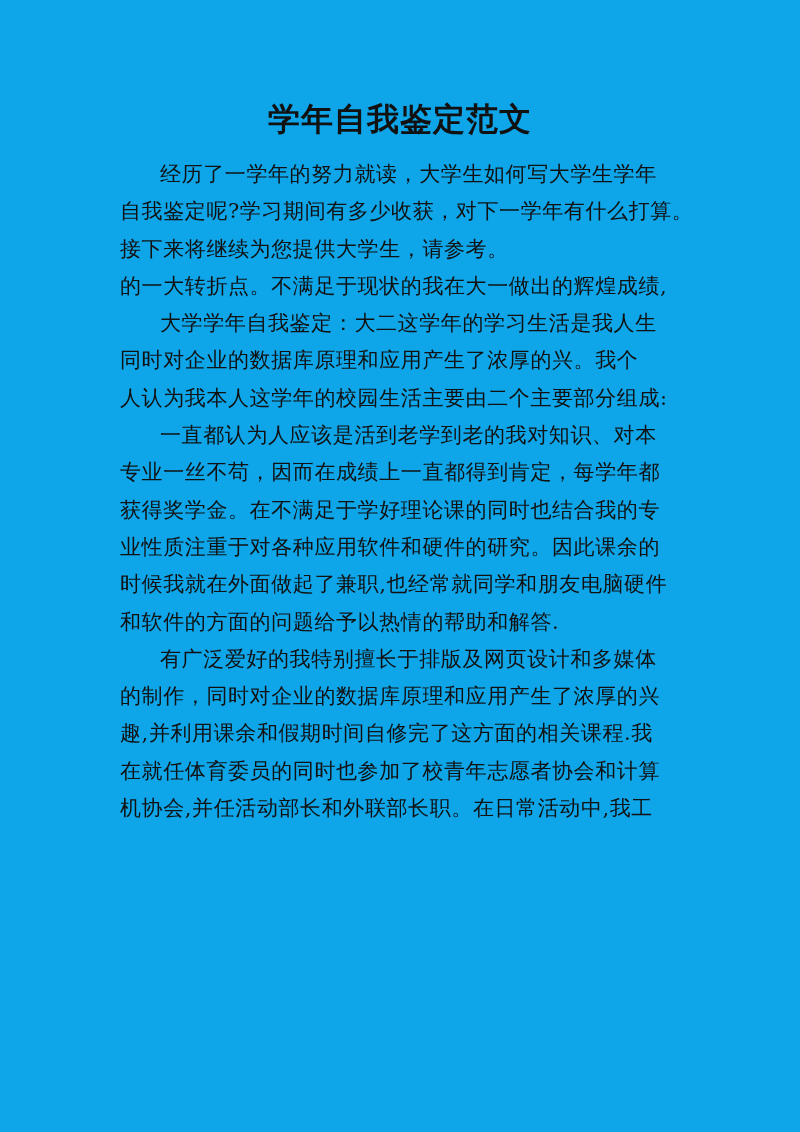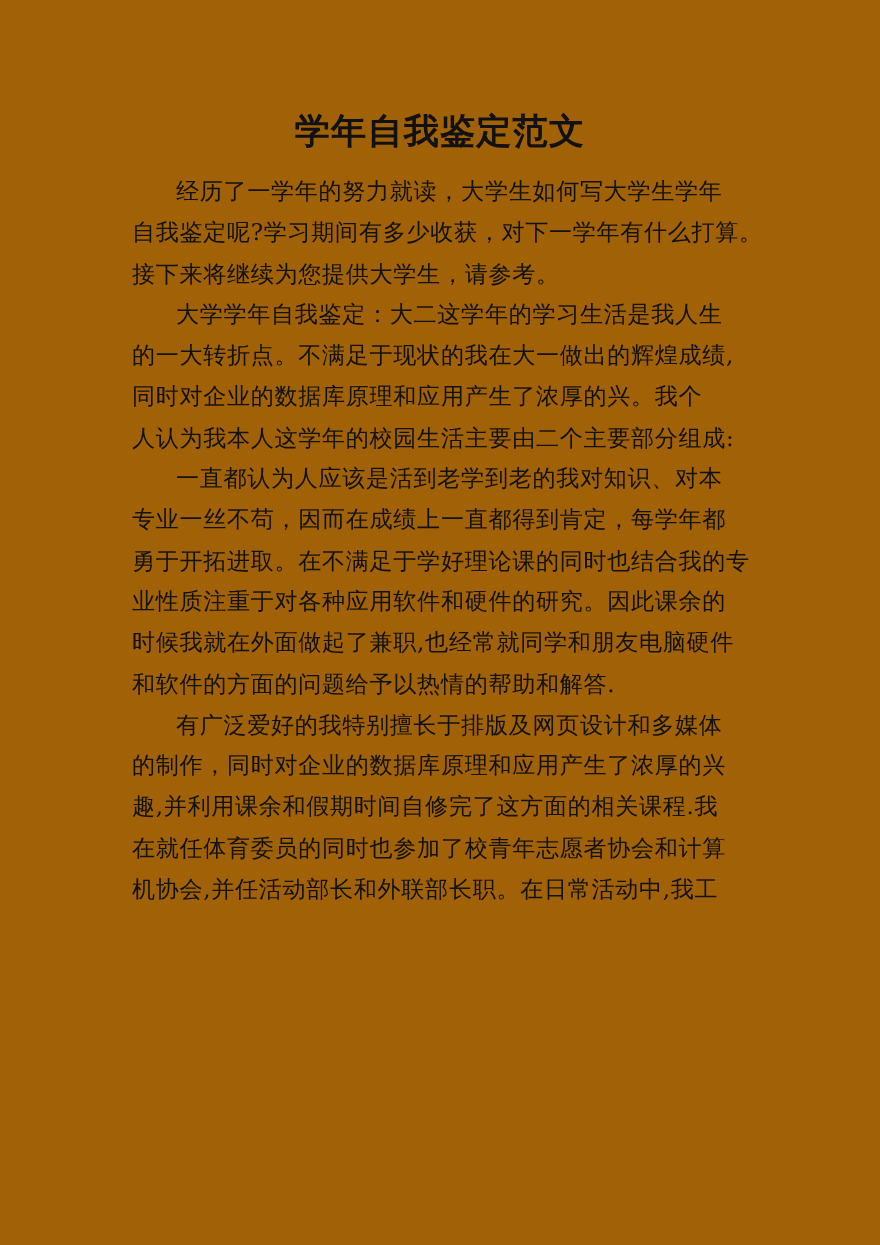--- a/index.html
+++ b/index.html
@@ -1,41 +1,41 @@
 <!DOCTYPE html>
 <html><head>
 <meta charset="utf-8">
 <style>
   html, body { margin: 0; padding: 0; background: #ffffff; }
   body { width: 800px; height: 1132px; position: relative; overflow: hidden;
          font-family: "DejaVu Serif", "Liberation Serif", serif; color: #111; }
-  .page { position: absolute; left: 0; top: 0; width: 800px; height: 1132px; background: #a16207; }
+  .page { position: absolute; left: 0; top: 0; width: 800px; height: 1132px; background: #0ea5e9; }
   .title { position: absolute; left: 0; width: 800px; top: 98px; text-align: center;
            font-family: "DejaVu Sans", "Liberation Sans", sans-serif;
            font-size: 32px; font-weight: bold; letter-spacing: 1px; color: #111; }
   .body { position: absolute; left: 120px; top: 156px; width: 590px; }
   .line { height: 37.3px; line-height: 37.3px; font-size: 21px; white-space: nowrap; letter-spacing: 0.6px; }
   .line.indent { padding-left: 40px; }
 </style>
 </head>
 <body>
 
 <div class="page">
   <div class="title">学年自我鉴定范文</div>
   <div class="body">
     <div class="line indent">经历了一学年的努力就读，大学生如何写大学生学年</div>
     <div class="line">自我鉴定呢?学习期间有多少收获，对下一学年有什么打算。</div>
     <div class="line">接下来将继续为您提供大学生，请参考。</div>
+    <div class="line">的一大转折点。不满足于现状的我在大一做出的辉煌成绩,</div>
     <div class="line indent">大学学年自我鉴定：大二这学年的学习生活是我人生</div>
-    <div class="line">的一大转折点。不满足于现状的我在大一做出的辉煌成绩,</div>
     <div class="line">同时对企业的数据库原理和应用产生了浓厚的兴。我个</div>
     <div class="line">人认为我本人这学年的校园生活主要由二个主要部分组成:</div>
     <div class="line indent">一直都认为人应该是活到老学到老的我对知识、对本</div>
     <div class="line">专业一丝不苟，因而在成绩上一直都得到肯定，每学年都</div>
-    <div class="line">勇于开拓进取。在不满足于学好理论课的同时也结合我的专</div>
+    <div class="line">获得奖学金。在不满足于学好理论课的同时也结合我的专</div>
     <div class="line">业性质注重于对各种应用软件和硬件的研究。因此课余的</div>
     <div class="line">时候我就在外面做起了兼职,也经常就同学和朋友电脑硬件</div>
     <div class="line">和软件的方面的问题给予以热情的帮助和解答.</div>
     <div class="line indent">有广泛爱好的我特别擅长于排版及网页设计和多媒体</div>
     <div class="line">的制作，同时对企业的数据库原理和应用产生了浓厚的兴</div>
     <div class="line">趣,并利用课余和假期时间自修完了这方面的相关课程.我</div>
     <div class="line">在就任体育委员的同时也参加了校青年志愿者协会和计算</div>
     <div class="line">机协会,并任活动部长和外联部长职。在日常活动中,我工</div>
   </div>
 </div>

